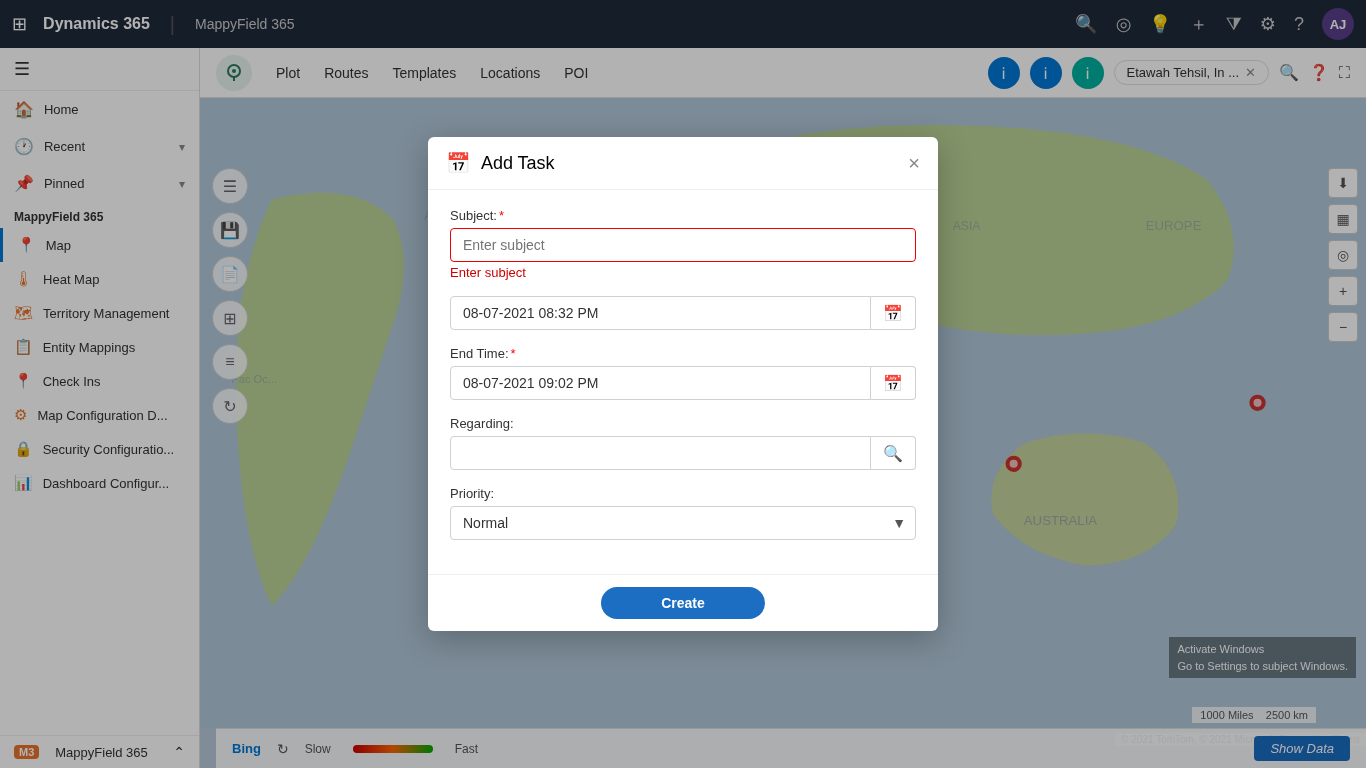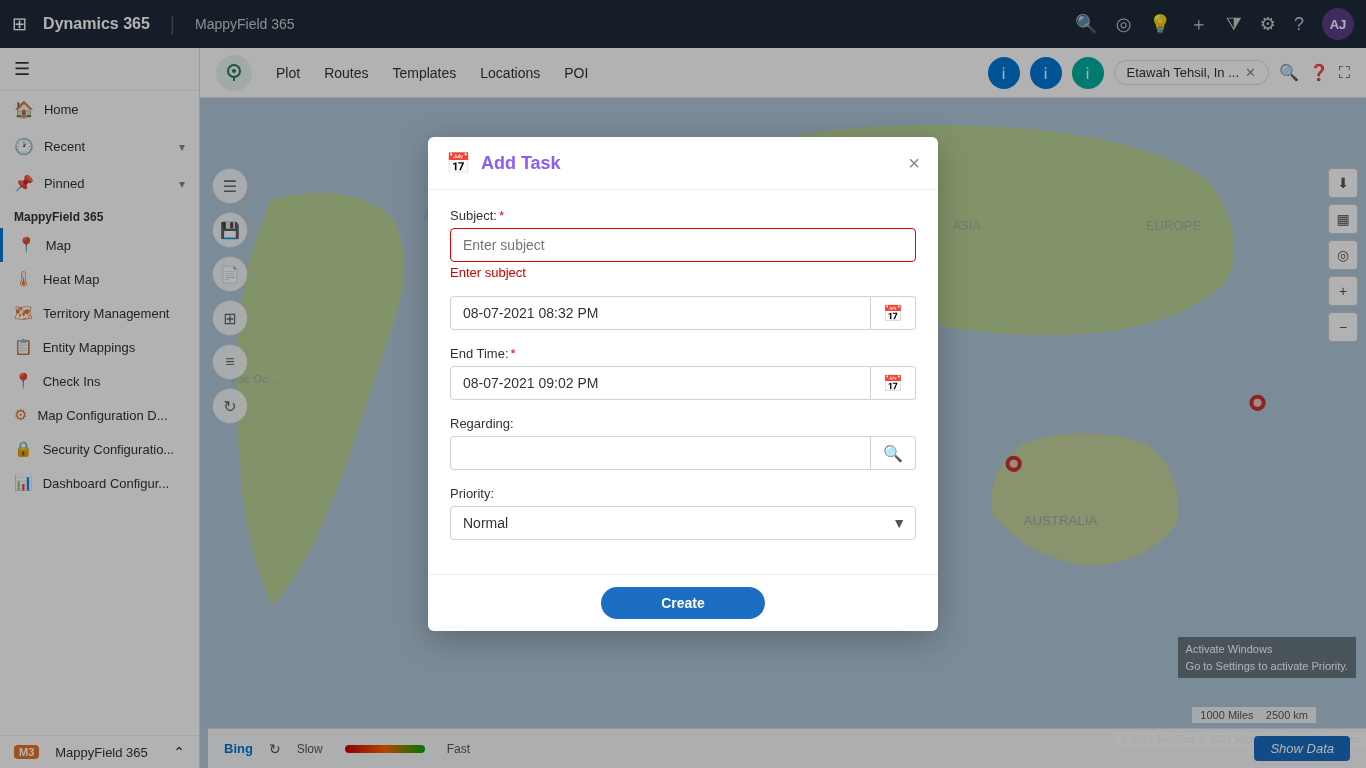--- a/index.html
+++ b/index.html
@@ -230,21 +230,21 @@
       flex-direction: column;
     }
     .dialog-header {
       display: flex;
       align-items: center;
       gap: 10px;
       padding: 14px 18px;
       border-bottom: 1px solid #eee;
     }
     .dialog-header-icon { font-size: 20px; color: #0078d4; }
-    .dialog-title { font-size: 18px; font-weight: 700; color: #8b5cf6; flex: 1; }
+    .dialog-title { font-size: 18px; font-weight: 400; color: #000000; flex: 1; }
     .dialog-close { font-size: 20px; color: #888; cursor: pointer; background: none; border: none; }
     .dialog-body { padding: 18px 22px; overflow-y: auto; flex: 1; }
     .form-field { margin-bottom: 16px; }
     .form-label { font-size: 13px; color: #333; margin-bottom: 5px; display: block; }
     .form-label .required { color: red; margin-left: 2px; }
     .form-input {
       width: 100%;
       border: 1px solid #d0d0d0;
       border-radius: 4px;
       padding: 8px 12px;
@@ -477,33 +477,33 @@
     <div class="map-controls">
       <div class="map-ctrl-btn">⬇</div>
       <div class="map-ctrl-btn">▦</div>
       <div class="map-ctrl-btn">◎</div>
       <div class="map-ctrl-btn">+</div>
       <div class="map-ctrl-btn">−</div>
     </div>
 
     <div class="activate-windows">
       <div>Activate Windows</div>
-      <div>Go to Settings to activate Priority.</div>
+      <div>Go to Settings to subject Windows.</div>
     </div>
 
     <div style="position:absolute;right:50px;bottom:5px;font-size:11px;color:#555;background:rgba(255,255,255,0.8);padding:2px 8px;">
       <span>1000 Miles</span>
       &nbsp;&nbsp;
       <span>2500 km</span>
     </div>
 
     <div style="position:absolute;right:0;bottom:-18px;font-size:10px;color:#555;background:rgba(255,255,255,0.7);padding:1px 6px;">© 2021 TomTom, © 2021 Microsoft Corporation Terms</div>
   </div>
 
-  <div class="map-bottom" style="position:absolute;bottom:0;left:8px;right:0;margin-top:44px;">
+  <div class="map-bottom" style="position:absolute;bottom:0;left:16px;right:0;margin-top:44px;">
     <span class="bing-logo">Bing</span>
     <span style="font-size:14px;cursor:pointer;">↻</span>
     <div class="speed-indicator">
       <span>Slow</span>
       <div class="speed-bar"></div>
       <span>Fast</span>
     </div>
     <button class="show-data-btn" style="margin-left:auto;">Show Data</button>
   </div>
 </div>

